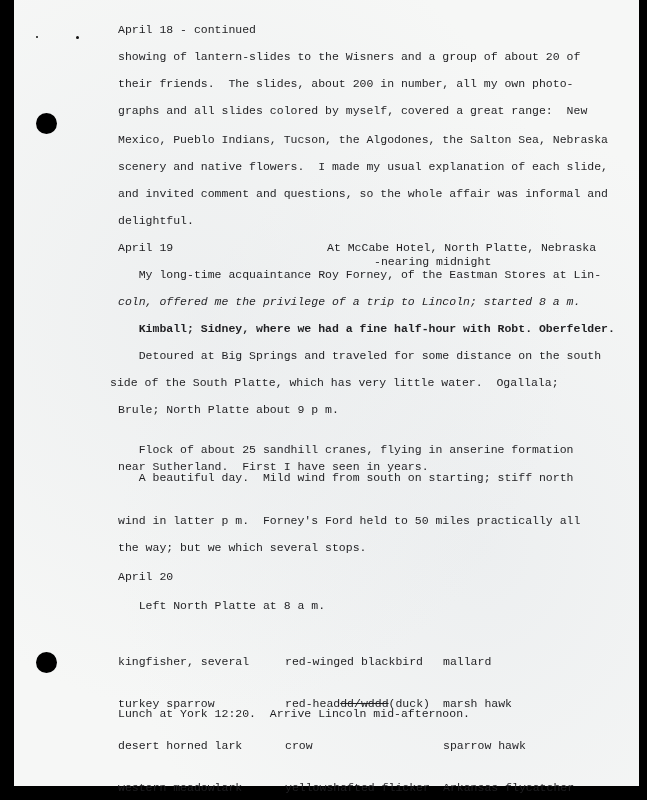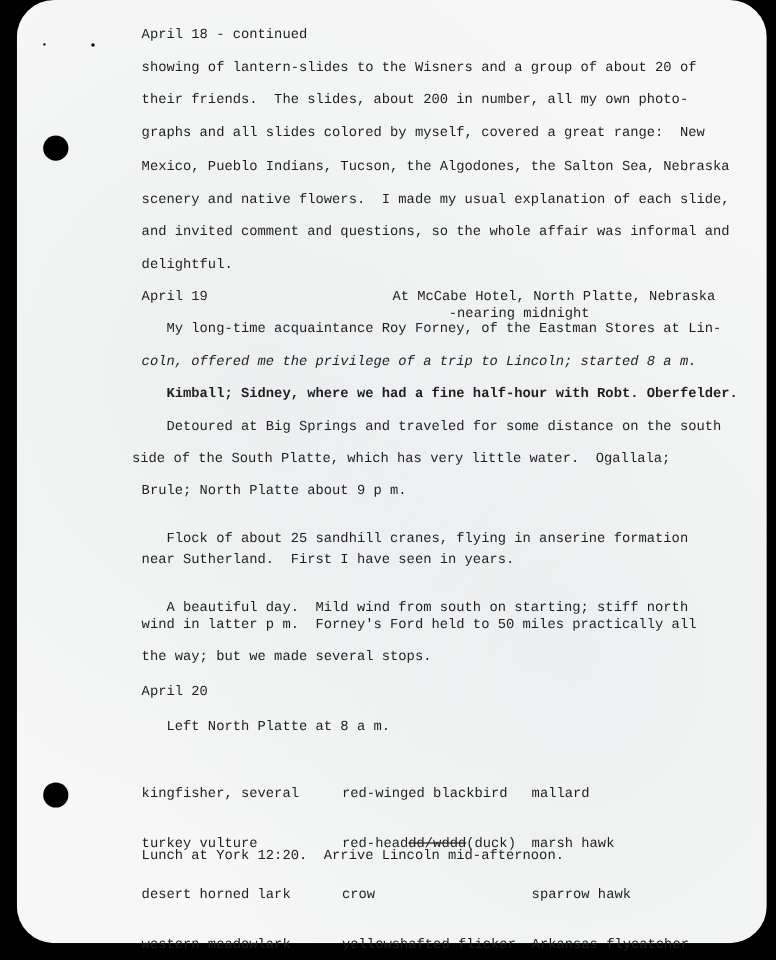--- a/index.html
+++ b/index.html
@@ -17,21 +17,20 @@
     .page {
       position: absolute;
       left: 14px;
       top: 0;
       width: 625px;
       height: 786px;
       background: #f6f7f6;
       background-image:
         radial-gradient(ellipse at 30% 40%, rgba(220,224,228,0.35) 0%, rgba(246,247,246,0) 60%),
         radial-gradient(ellipse at 75% 70%, rgba(215,220,226,0.30) 0%, rgba(246,247,246,0) 55%);
-      border-radius: 31px;
     }
     .hole {
       position: absolute;
       width: 21px;
       height: 21px;
       border-radius: 50%;
       background: #000000;
     }
     .dot {
       position: absolute;
@@ -82,30 +81,30 @@
   <div class="line" style="left:313px; top:241px;">At McCabe Hotel, North Platte, Nebraska</div>
   <div class="line" style="left:360px; top:255px;">-nearing midnight</div>
   <div class="line" style="left:104px; top:268px;">   My long-time acquaintance Roy Forney, of the Eastman Stores at Lin-</div>
   <div class="line" style="left:104px; top:295px;font-style:italic;">coln, offered me the privilege of a trip to Lincoln; started 8 a m.</div>
   <div class="line" style="left:104px; top:322px;font-weight:bold;">   Kimball; Sidney, where we had a fine half-hour with Robt. Oberfelder.</div>
   <div class="line" style="left:104px; top:349px;">   Detoured at Big Springs and traveled for some distance on the south</div>
   <div class="line" style="left:96px; top:376px;">side of the South Platte, which has very little water.  Ogallala;</div>
   <div class="line" style="left:104px; top:403px;">Brule; North Platte about 9 p m.</div>
   <div class="line" style="left:104px; top:443px;">   Flock of about 25 sandhill cranes, flying in anserine formation</div>
   <div class="line" style="left:104px; top:460px;">near Sutherland.  First I have seen in years.</div>
-  <div class="line" style="left:104px; top:500px;text-align:right;">   A beautiful day.  Mild wind from south on starting; stiff north</div>
+  <div class="line" style="left:104px; top:471px;text-align:right;">   A beautiful day.  Mild wind from south on starting; stiff north</div>
   <div class="line" style="left:104px; top:514px;text-align:center;">wind in latter p m.  Forney's Ford held to 50 miles practically all</div>
-  <div class="line" style="left:104px; top:541px;">the way; but we made several stops.</div>
+  <div class="line" style="left:104px; top:541px;">the way; but we which several stops.</div>
 
   <div class="line" style="left:104px; top:570px;">April 20</div>
   <div class="line" style="left:104px; top:599px;">   Left North Platte at 8 a m.</div>
 
   <div class="col" style="left:104px; top:627px;">
     <div>kingfisher, several</div>
-    <div>turkey vulture</div>
+    <div>turkey sparrow</div>
     <div>desert horned lark</div>
     <div>western meadowlark</div>
     
   </div>
   <div class="col" style="left:271px; top:627px;">
     <div>red-winged blackbird</div>
     <div><span>red-head</span><span class="strike">dd/wddd</span><span>(duck)</span></div>
     <div>crow</div>
     <div>yellowshafted flicker</div>
   </div>

